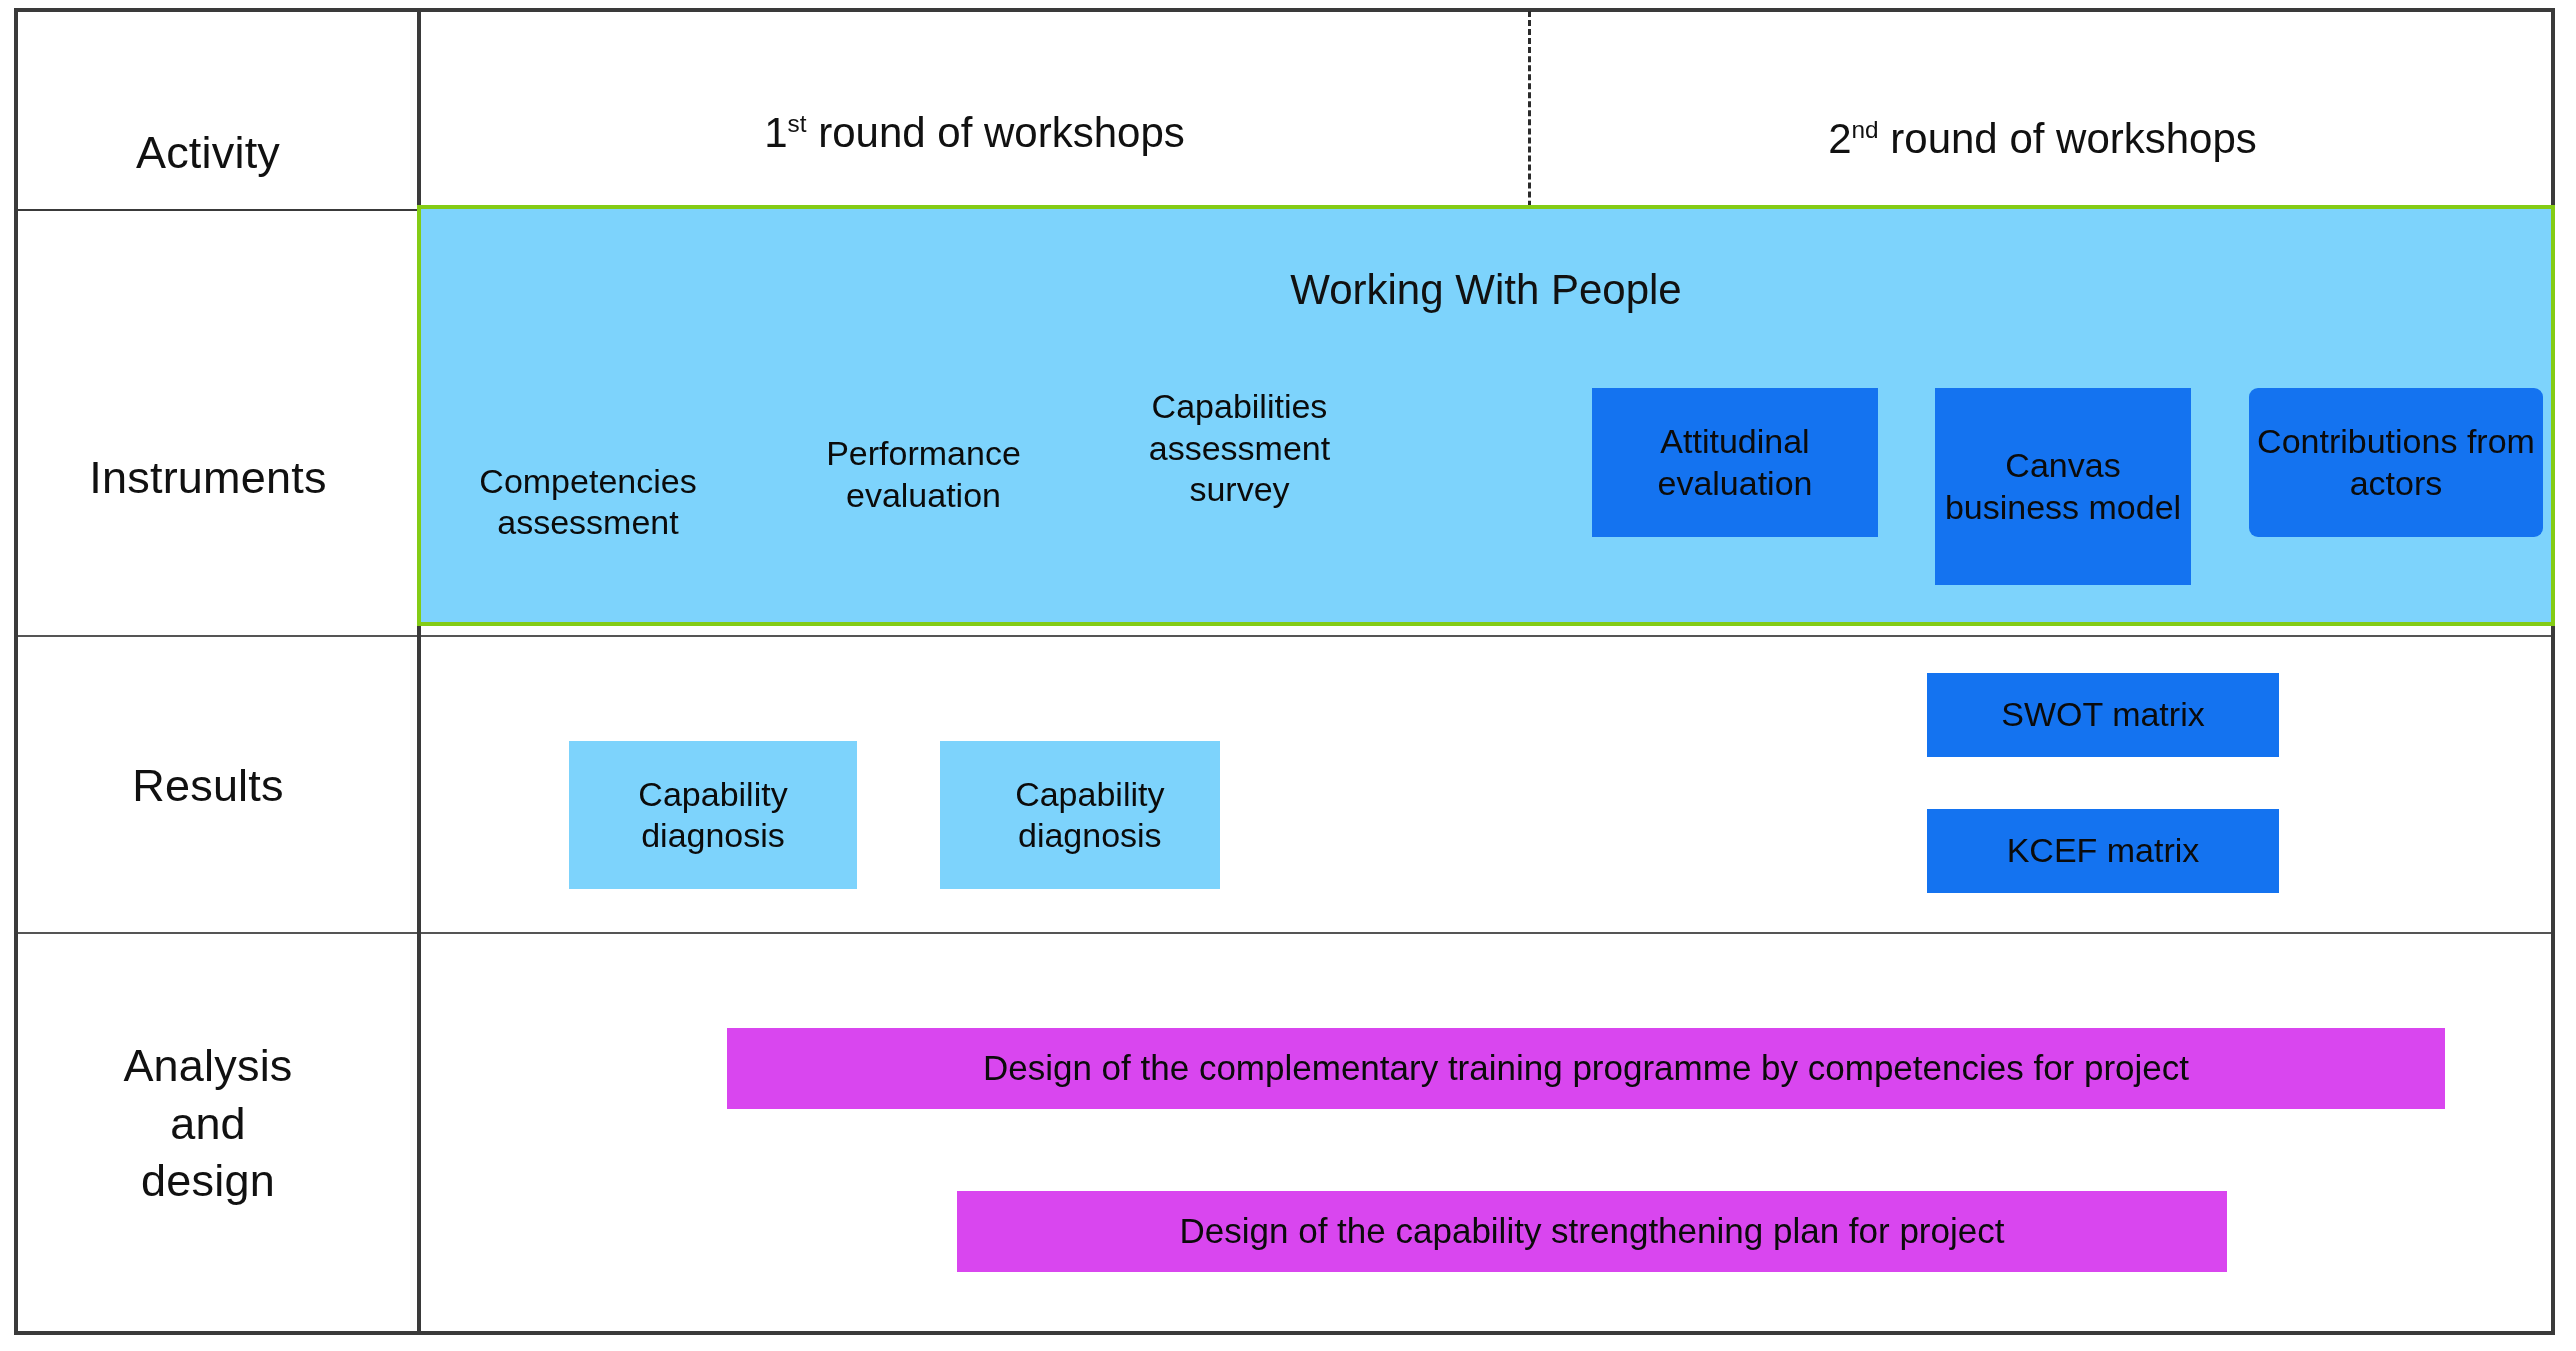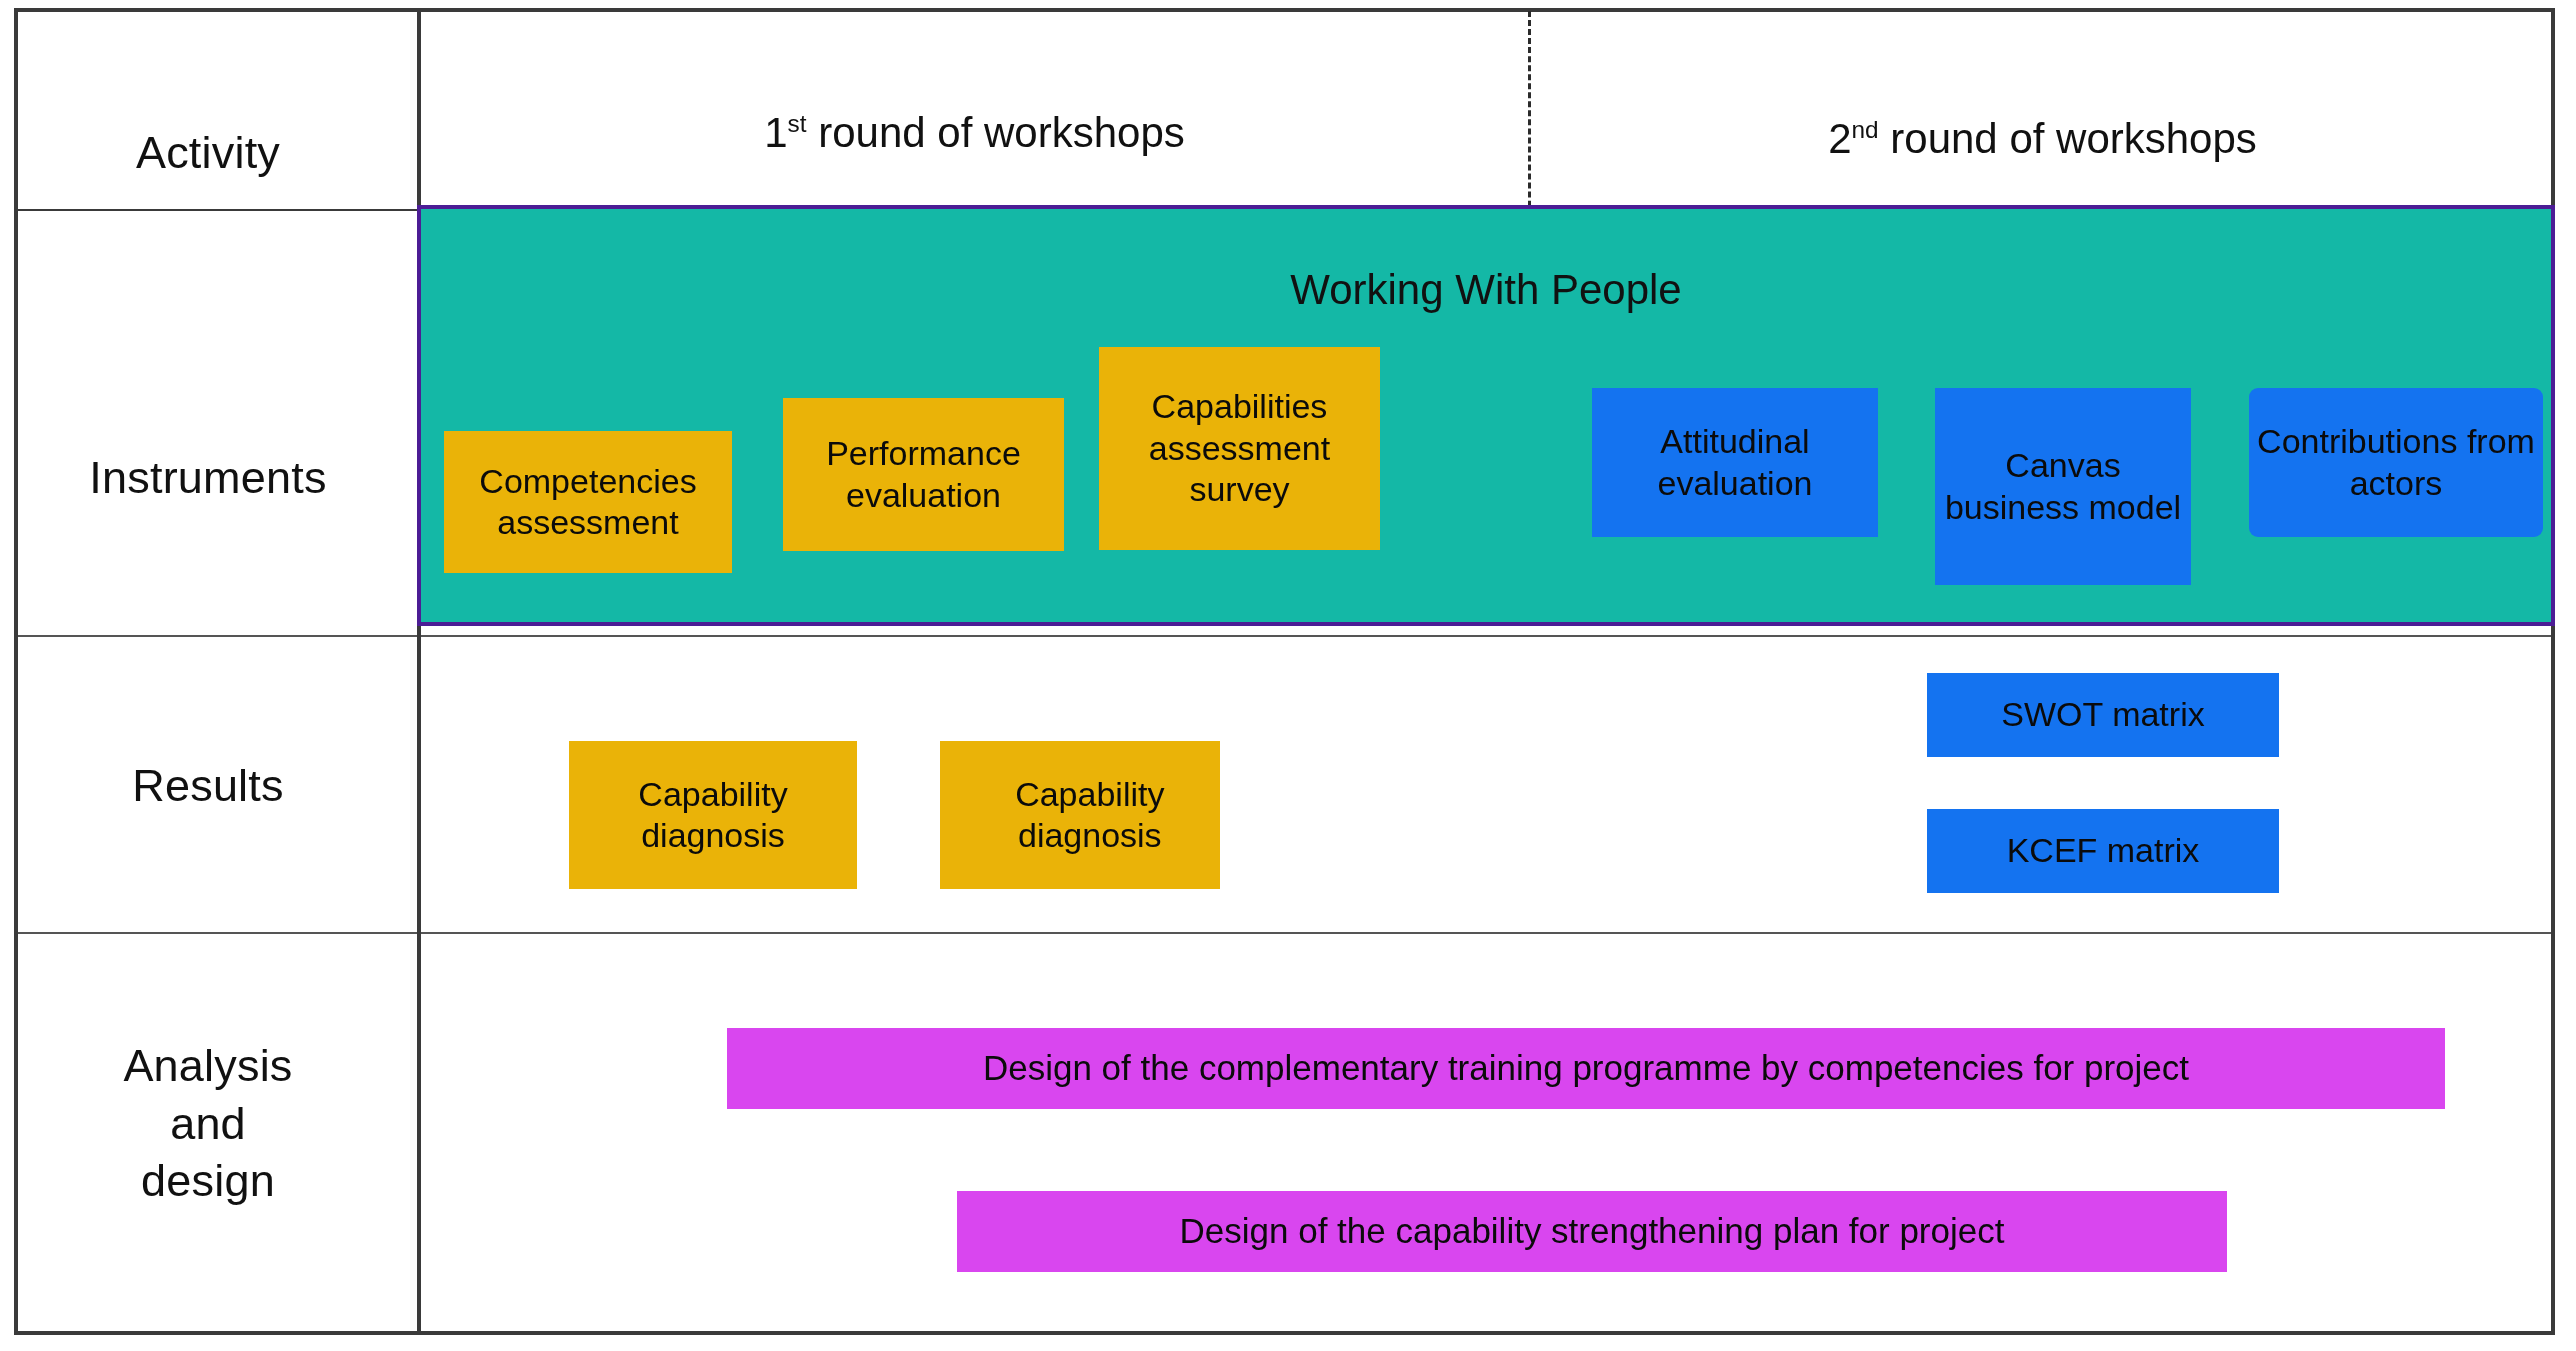--- a/index.html
+++ b/index.html
@@ -82,22 +82,22 @@
   }
   .col-header sup {
     font-size: 0.58em;
     vertical-align: super;
     line-height: 0;
   }
 
   
   .gray-band {
     position: absolute;
-    background: #14b8a6;
-    border: 4px solid #4c1d95;
+    background: #7dd3fc;
+    border: 4px solid #84cc16;
     box-sizing: border-box;
   }
   .band-title {
     position: absolute;
     width: 100%;
     text-align: center;
     color: #111111;
     font-size: 42px;
     line-height: 1.1;
     white-space: nowrap;
@@ -111,21 +111,21 @@
     display: flex;
     align-items: center;
     justify-content: center;
     text-align: center;
     color: #0b0b0b;
     font-size: 34px;
     line-height: 1.22;
     padding: 3.2px 6.4px;
     word-wrap: break-word;
   }
-  .node.yellow { background: #eab308; }
+  .node.yellow { background: #7dd3fc; }
   .node.blue   { background: #1473F0; }
   .node.green  { background: #d946ef; margin-left: 48px; }
   .node.wide   { font-size: 35px; }
 
   
   #arrows {
     position: absolute;
     left: 0;
     top: 0;
     width: 2576px;

